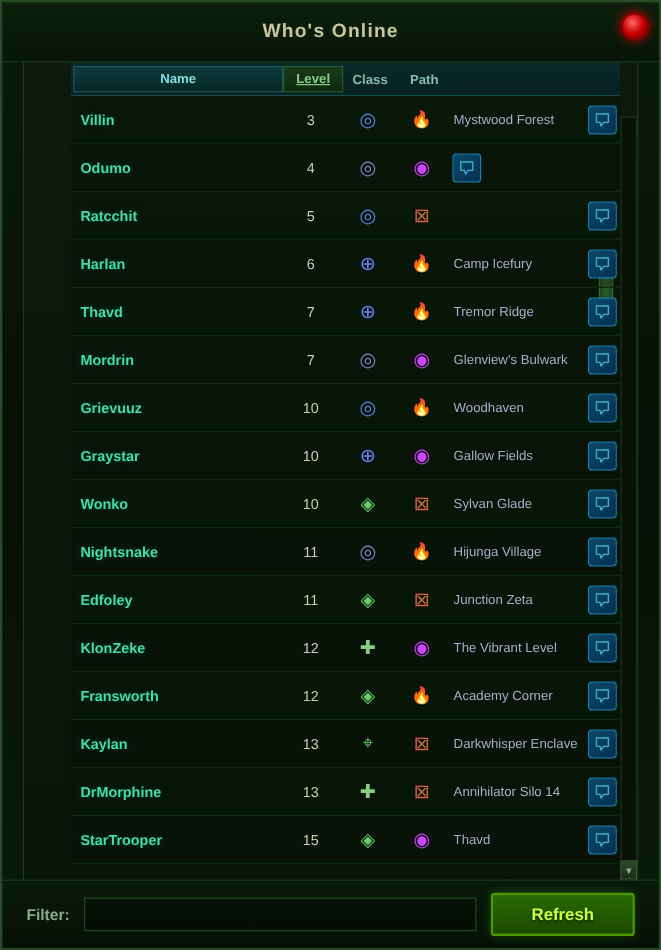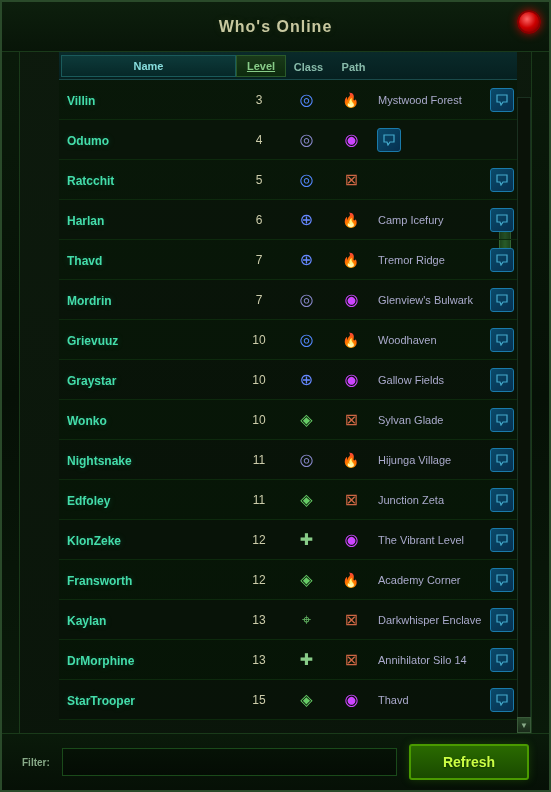--- a/index.html
+++ b/index.html
@@ -305,21 +305,21 @@
       background: linear-gradient(180deg, #0a1a0a, #061006);
       border-top: 1px solid #1a3a1a;
       display: flex;
       align-items: center;
       padding: 0 20px;
       gap: 12px;
     }
 
     .filter-label {
       color: #88aa88;
-      font-size: 10px;
+      font-size: 13px;
       font-weight: bold;
       white-space: nowrap;
     }
 
     .filter-input {
       flex: 1;
       height: 28px;
       background: linear-gradient(180deg, #061206, #040c04);
       border: 1px solid #1a4a1a;
       color: #88cc88;

